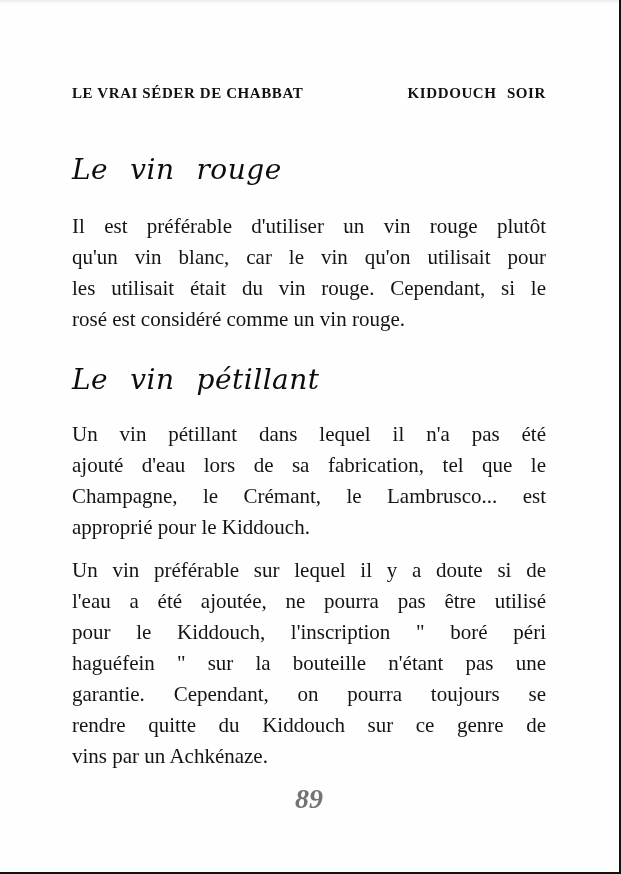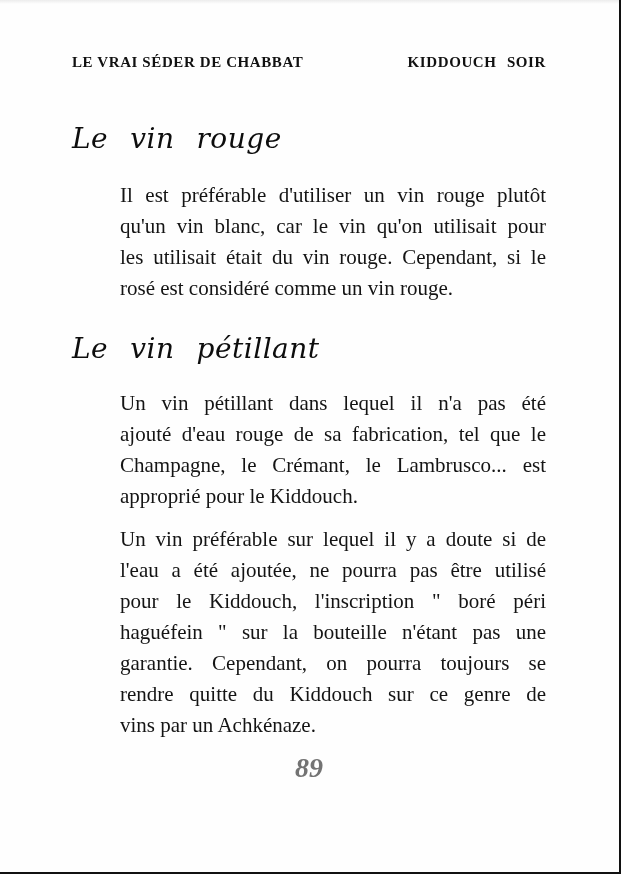--- a/index.html
+++ b/index.html
@@ -24,21 +24,21 @@
     background: linear-gradient(#ececec, rgba(255,255,255,0));
     pointer-events: none;
   }
 
   .content {
     margin-left: 72px;
     width: 474px;
   }
 
   .running-header {
-    padding-top: 53px;
+    padding-top: 84px;
     display: flex;
     justify-content: space-between;
     align-items: baseline;
     font-family: "Liberation Serif", serif;
     font-weight: bold;
     font-size: 15px;
     line-height: 19px;
     letter-spacing: 0.6px;
     color: #111111;
   }
@@ -58,21 +58,20 @@
 
   .para {
     font-size: 21px;
     color: #141414;
   }
   .para .line {
     display: block;
     line-height: 31px;
     text-align: justify;
     text-align-last: justify;
-    margin-left: 48px;
   }
   .para .line.last {
     text-align-last: left;
   }
   .para-1 { margin-top: 20px; }
   .para-2 { margin-top: 18px; }
   .para-3 { margin-top: 12px; }
 
   .page-footer {
     margin-top: 14px;
@@ -104,21 +103,21 @@
       <span class="line">Il est préférable d'utiliser un vin rouge plutôt</span>
       <span class="line">qu'un vin blanc, car le vin qu'on utilisait pour</span>
       <span class="line">les utilisait était du vin rouge. Cependant, si le</span>
       <span class="line last">rosé est considéré comme un vin rouge.</span>
     </div>
 
     <div class="script-heading heading-petillant">Le vin pétillant</div>
 
     <div class="para para-2">
       <span class="line">Un vin pétillant dans lequel il n'a pas été</span>
-      <span class="line">ajouté d'eau rouge de sa fabrication, tel que le</span>
+      <span class="line">ajouté d'eau lors de sa fabrication, tel que le</span>
       <span class="line">Champagne, le Crémant, le Lambrusco... est</span>
       <span class="line last">approprié pour le Kiddouch.</span>
     </div>
 
     <div class="para para-3">
       <span class="line">Un vin préférable sur lequel il y a doute si de</span>
       <span class="line">l'eau a été ajoutée, ne pourra pas être utilisé</span>
       <span class="line">pour le Kiddouch, l'inscription " boré péri</span>
       <span class="line">haguéfein " sur la bouteille n'étant pas une</span>
       <span class="line">garantie. Cependant, on pourra toujours se</span>

